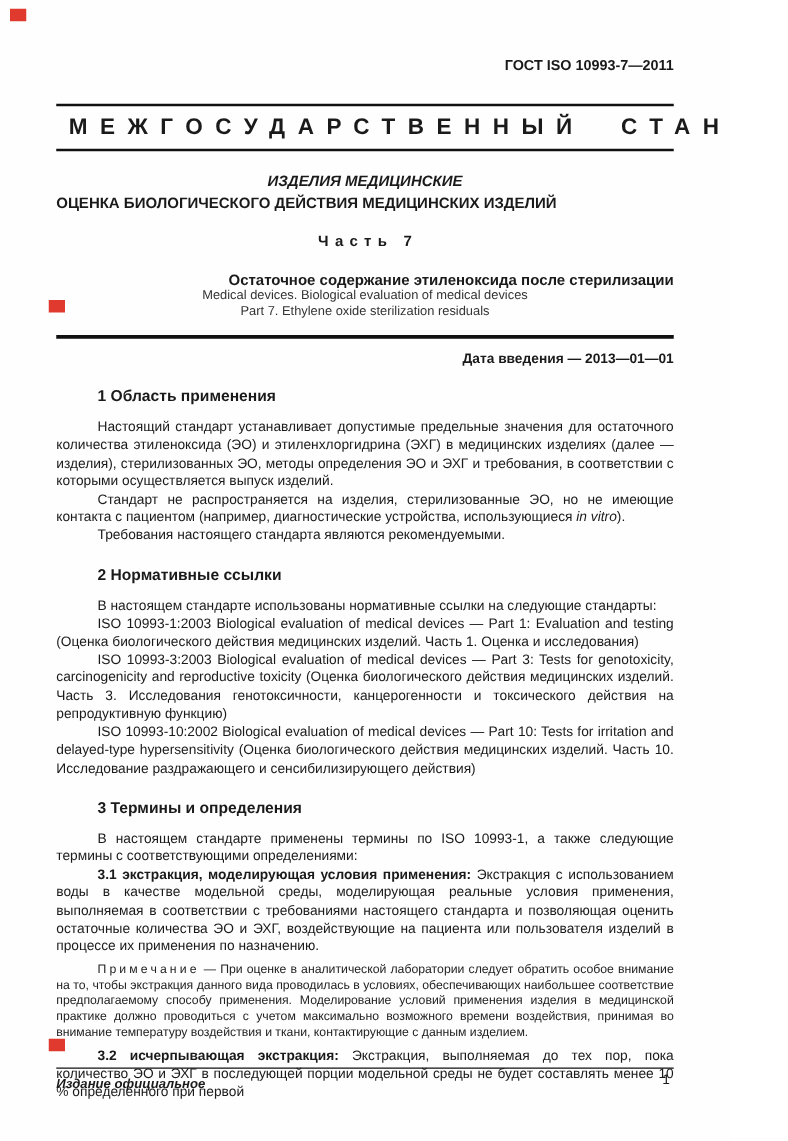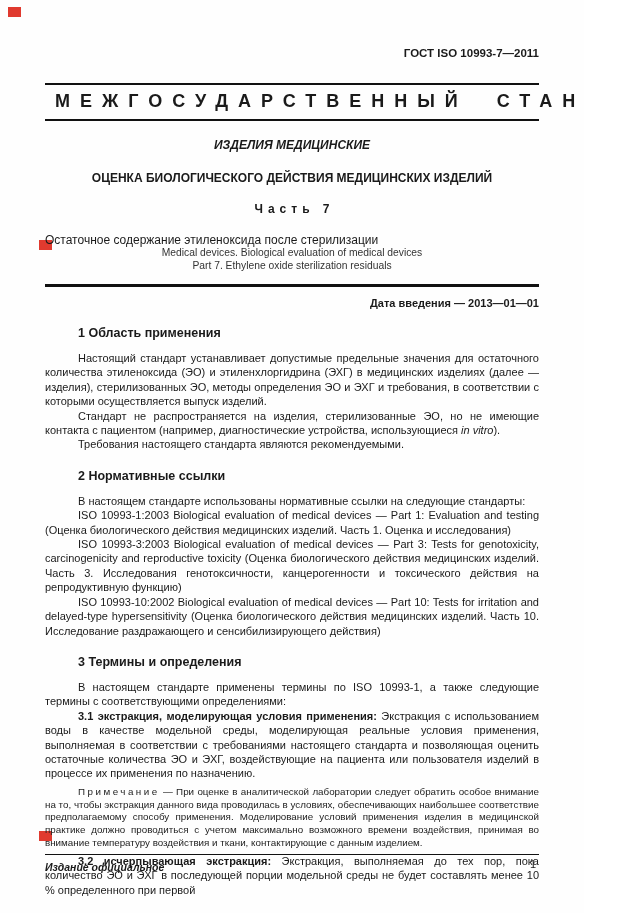--- a/index.html
+++ b/index.html
@@ -39,23 +39,23 @@
     text-align: left;
     font-weight: bold;
     font-size: 18px;
     letter-spacing: 10px;
     word-spacing: 14px;
     white-space: nowrap;
     text-indent: 10px;
   }
 
   .t-ru1 { margin-top: 17px; text-align: center; font-weight: bold; font-size: 12px; font-style: italic; }
-  .t-ru2 { margin-top: 19px;  text-align: center; font-weight: bold; font-size: 12px; }
+  .t-ru2 { margin-top: 3px;  text-align: left; font-weight: bold; font-size: 12px; }
   .t-part { margin-top: 17px; text-align: center; font-weight: bold; font-size: 12px; letter-spacing: 5px; text-indent: 5px; }
-  .t-sub  { margin-top: 17px; text-align: left; font-weight: normal; font-size: 12px; }
+  .t-sub  { margin-top: 17px; text-align: right; font-weight: bold; font-size: 12px; }
   .t-en   { text-align: center; font-size: 10.3px; color: #333; }
   .t-en2  { margin-top: 2px;  text-align: center; font-size: 10.3px; color: #333; }
 
   .rule-thick { margin-top: 13px; height: 3px; background: #111; }
 
   .date { margin-top: 10px; text-align: right; font-weight: bold; font-size: 11px; }
 
   .sec-h {
     margin: 17px 0 11px 0;
     font-weight: bold;

